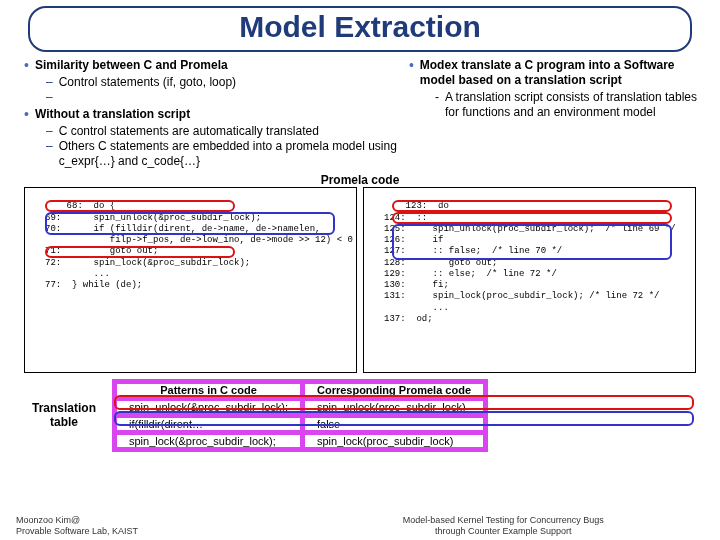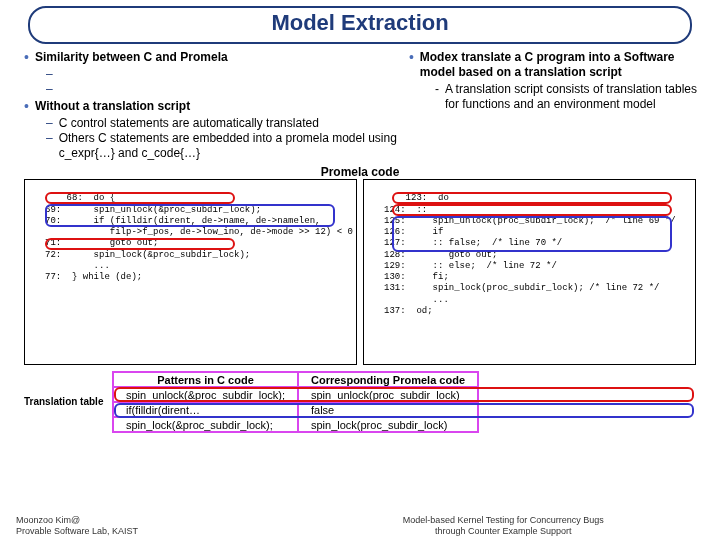--- a/index.html
+++ b/index.html
@@ -1,37 +1,37 @@
 <!DOCTYPE html>
 <html><head>
 <meta charset="utf-8">
 <style>
   * { margin: 0; padding: 0; box-sizing: border-box; }
   body { width: 720px; height: 540px; font-family: "Segoe UI", Arial, sans-serif; background: #fff; position: relative; overflow: hidden; }
   .title-box { border: 2px solid #1f3b7a; border-radius: 18px; margin: 6px 28px 0 28px; text-align: center; padding: 2px 0 6px 0; }
-  .title-box h1 { color: #1f3b7a; font-size: 22px; font-weight: 700; }
+  .title-box h1 { color: #1f3b7a; font-size: 30px; font-weight: 700; }
   .content { display: flex; margin: 6px 8px 0 24px; gap: 6px; }
   .left { flex: 1.25; font-size: 12px; line-height: 1.25; }
   .right { flex: 1; font-size: 12px; line-height: 1.25; }
   .bullet-top { display: flex; gap: 6px; margin-bottom: 2px; }
   .dot { color: #4a6db8; font-size: 14px; line-height: 1; }
   .sub { margin-left: 22px; }
   .sub-row { display: flex; gap: 6px; }
   .sub-dash { color: #1f3b7a; }
   .sub2 { margin-left: 26px; display: flex; gap: 6px; }
   .code-headers { display: flex; margin: 4px 24px 0 24px; font-size: 12px; font-weight: 600; }
   .code-headers > div { flex: 1; text-align: center; }
   .code-row { display: flex; margin: 0 24px; gap: 6px; }
   .code-box { flex: 1; border: 1px solid #000; font-family: "Courier New", monospace; font-size: 9px; line-height: 1.25; padding: 2px 20px; position: relative; white-space: pre; overflow: hidden; }
   .hl-red { position: absolute; border: 2px solid #d11; border-radius: 6px; pointer-events: none; }
   .hl-blue { position: absolute; border: 2px solid #33c; border-radius: 6px; pointer-events: none; }
   .trans-wrap { display: flex; align-items: center; margin: 6px 24px 0 24px; gap: 8px; }
-  .trans-label { font-size: 10px; font-weight: 600; text-align: left; width: 80px; line-height: 1.15; }
+  .trans-label { font-size: 12px; font-weight: 600; text-align: center; width: 80px; line-height: 1.15; }
   .trans-table { border-collapse: collapse; font-size: 11px; flex: 1; position: relative; }
-  .trans-table th, .trans-table td { border: 2px solid #d946ef; padding: 0 12px; font-family: Arial, sans-serif; height: 15px; white-space: nowrap; }
+  .trans-table th, .trans-table td { border: 5px solid #d946ef; padding: 0 12px; font-family: Arial, sans-serif; height: 15px; white-space: nowrap; }
   .trans-table th { font-weight: 600; text-align: center; }
   .tt-wrap { position: relative; flex: 1; }
   .footer { position: absolute; bottom: 4px; left: 0; right: 0; display: flex; font-size: 9px; color: #333; padding: 0 16px; }
   .footer .fl { flex: 1; text-align: left; line-height: 1.15; }
   .footer .fc { flex: 1.4; text-align: center; line-height: 1.15; }
   .footer .fr { flex: 1; text-align: right; font-size: 12px; }
 </style>
 </head>
 <body>
 
@@ -41,20 +41,21 @@
 
 <div class="content">
   <div class="left">
     <div class="bullet-top">
         <span class="dot">•</span>
         <b>Similarity between C and Promela</b>
       </div>
     <div class="sub">
       <div class="sub-row">
           <span class="sub-dash">–</span>
+          <span>Control statements (if, goto, loop)</span>
         </div>
       <div class="sub-row">
           <span class="sub-dash">–</span>
         </div>
     </div>
     <div class="bullet-top" style="margin-top:2px">
         <span class="dot">•</span>
         <b>Without a translation script</b>
       </div>
     <div class="sub">

